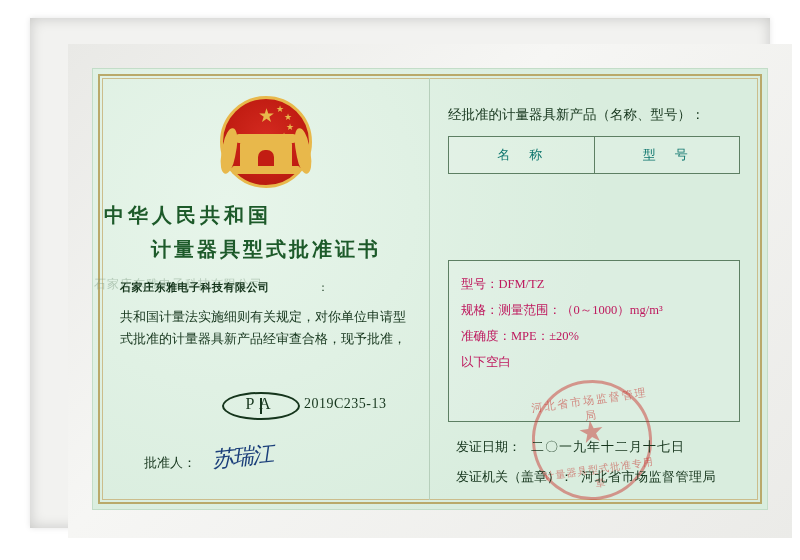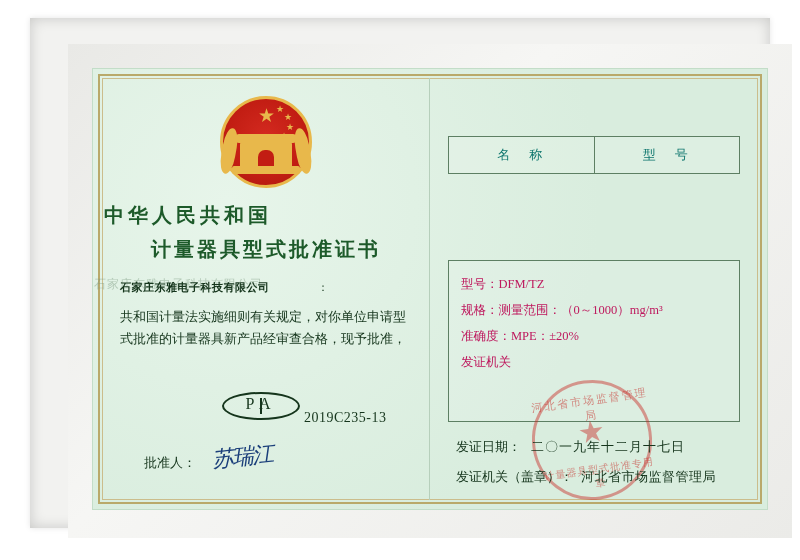--- a/index.html
+++ b/index.html
@@ -232,21 +232,21 @@
     font-family: "Liberation Serif", serif;
   }
   #pa-mark .pa-bar {
     position: absolute;
     left: 38px; top: 6px;
     width: 1.5px; height: 16px;
     background: #15351c;
   }
   #cert-number {
     position: absolute;
-    left: 200px; top: 330px;
+    left: 200px; top: 316px;
     font-size: 14px;
     color: #15351c;
     letter-spacing: 0.5px;
   }
 
   .approver-label {
     position: absolute;
     left: 40px; top: 374px;
     font-size: 13px;
     color: #15351c;
@@ -431,35 +431,36 @@
       <div class="pa-bar"></div>
     </div>
     <div id="cert-number">2019C235-13</div>
 
     <div class="approver-label">批准人：</div>
     <div class="approver-sign">苏瑞江</div>
   </div>
 
   <div id="right-page">
 
+    <div class="right-heading">经批准的计量器具新产品（名称、型号）：</div>
 
     <table id="product-table">
       <tbody>
           <tr>
         <th>名　称</th>
         <th>型　号</th>
       </tr>
     </tbody>
       </table>
 
     <div id="spec-box">
       <div class="spec-line">型号：DFM/TZ</div>
       <div class="spec-line">规格：测量范围：（0～1000）mg/m³</div>
       <div class="spec-line">准确度：MPE：±20%</div>
-      <div class="spec-line">发证机关</div>
+      <div class="spec-line">以下空白</div>
     </div>
 
     <div id="seal">
       <div class="seal-text-top">河北省市场监督管理局</div>
       <div class="seal-star">★</div>
       <div class="seal-text-bottom">计量器具型式批准专用章</div>
     </div>
 
     <div class="issue-date-row">
       <span>发证日期：</span><span class="val">二〇一九年十二月十七日</span>

